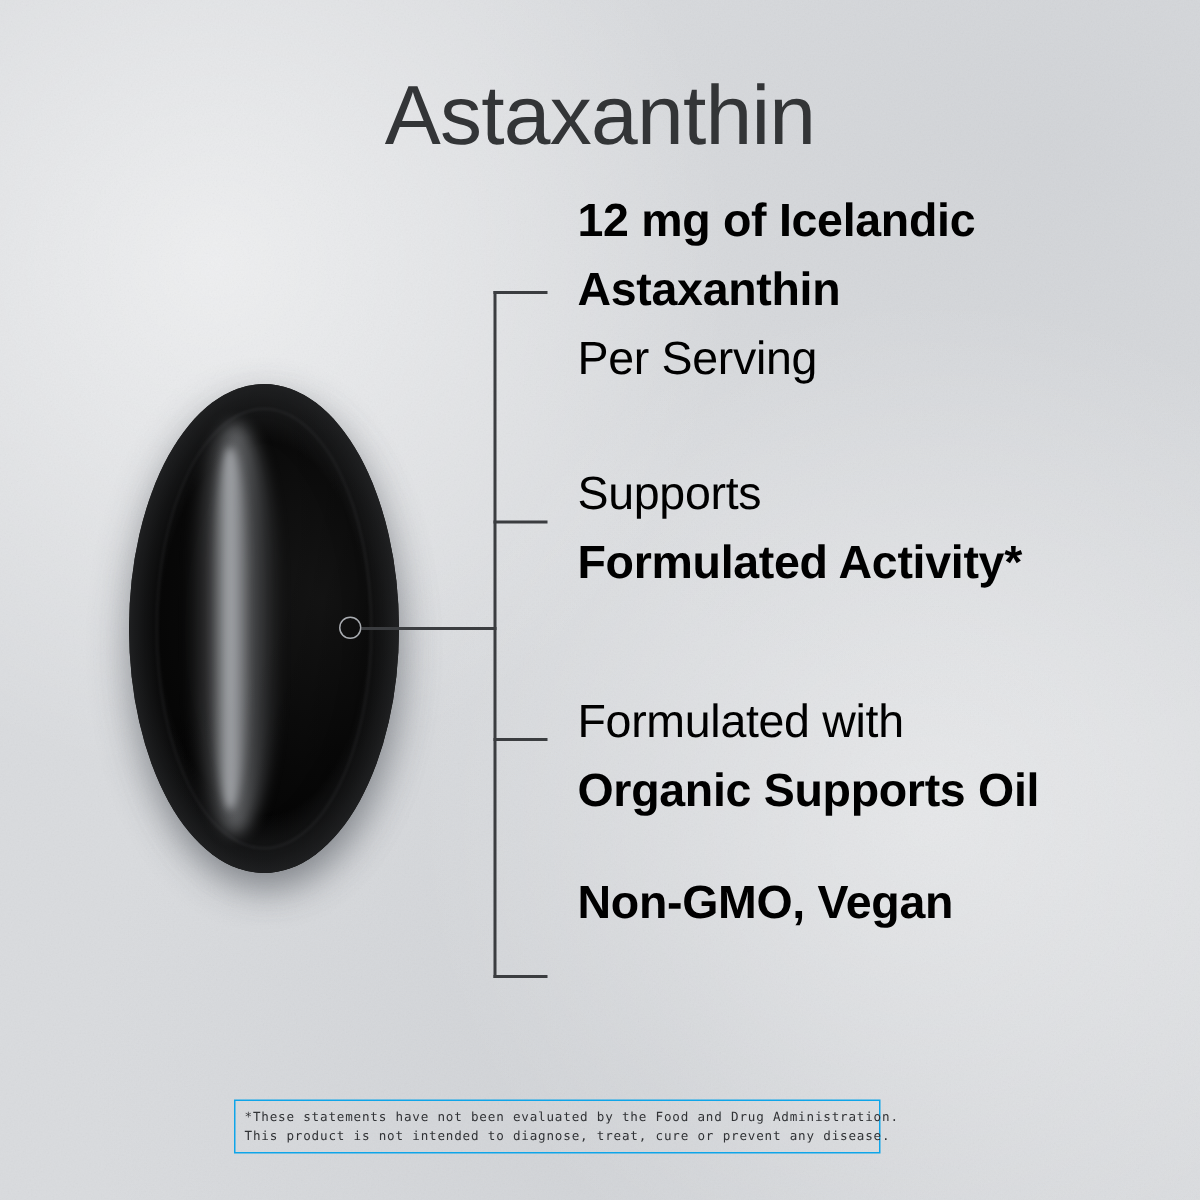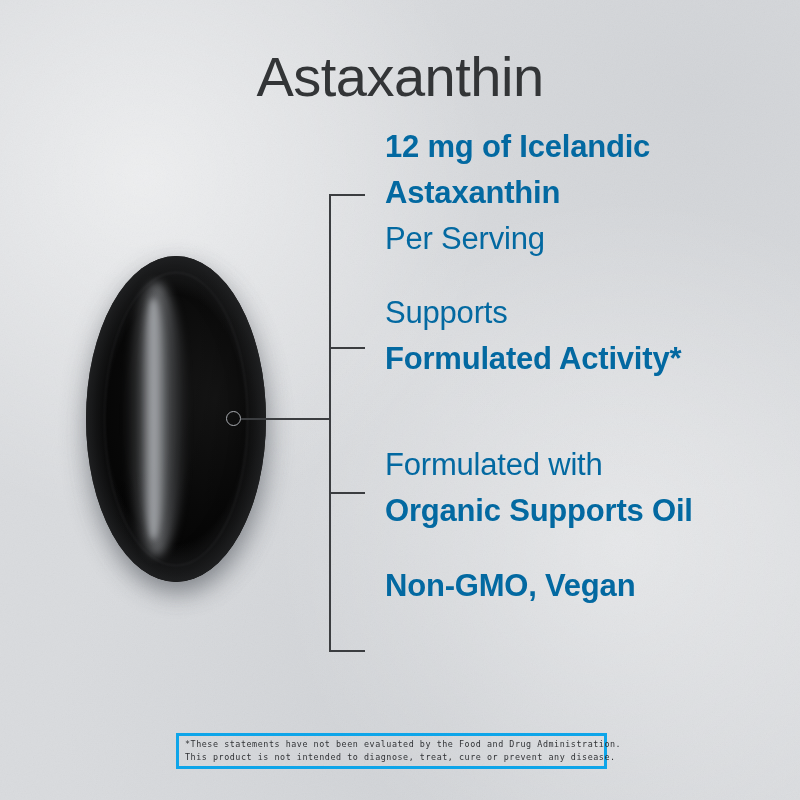--- a/index.html
+++ b/index.html
@@ -191,42 +191,42 @@
 
   
   #bullet-list {
     position: absolute;
     left: 385px;
     top: 124px;
     width: 400px;
     z-index: 5;
   }
   .bullet-item {
-    color: #0369a1;
+    color: #000000;
     font-size: 31px;
     line-height: 46px;
     letter-spacing: -0.2px;
   }
   .bullet-item .line { display: block; white-space: nowrap; }
   .bullet-item .b { font-weight: 700; }
   .bullet-item .r { font-weight: 400; }
 
   #bullet-item-1 { margin-top: 0; }
-  #bullet-item-2 { margin-top: 28px; }
+  #bullet-item-2 { margin-top: 44px; }
   #bullet-item-3 { margin-top: 60px; }
   #bullet-item-4 { margin-top: 29px; }
 
   
   #disclaimer-box {
     position: absolute;
-    left: 176px;
+    left: 156px;
     top: 733px;
     width: 431px;
     height: 36px;
-    border: 3px solid #0ea5e9;
+    border: 1px solid #0ea5e9;
     z-index: 5;
     display: flex;
     flex-direction: column;
     justify-content: center;
     padding: 0 6px;
   }
   #disclaimer-box .dline {
     font-family: "DejaVu Sans Mono", "Liberation Mono", monospace;
     font-size: 8.4px;
     line-height: 13px;

